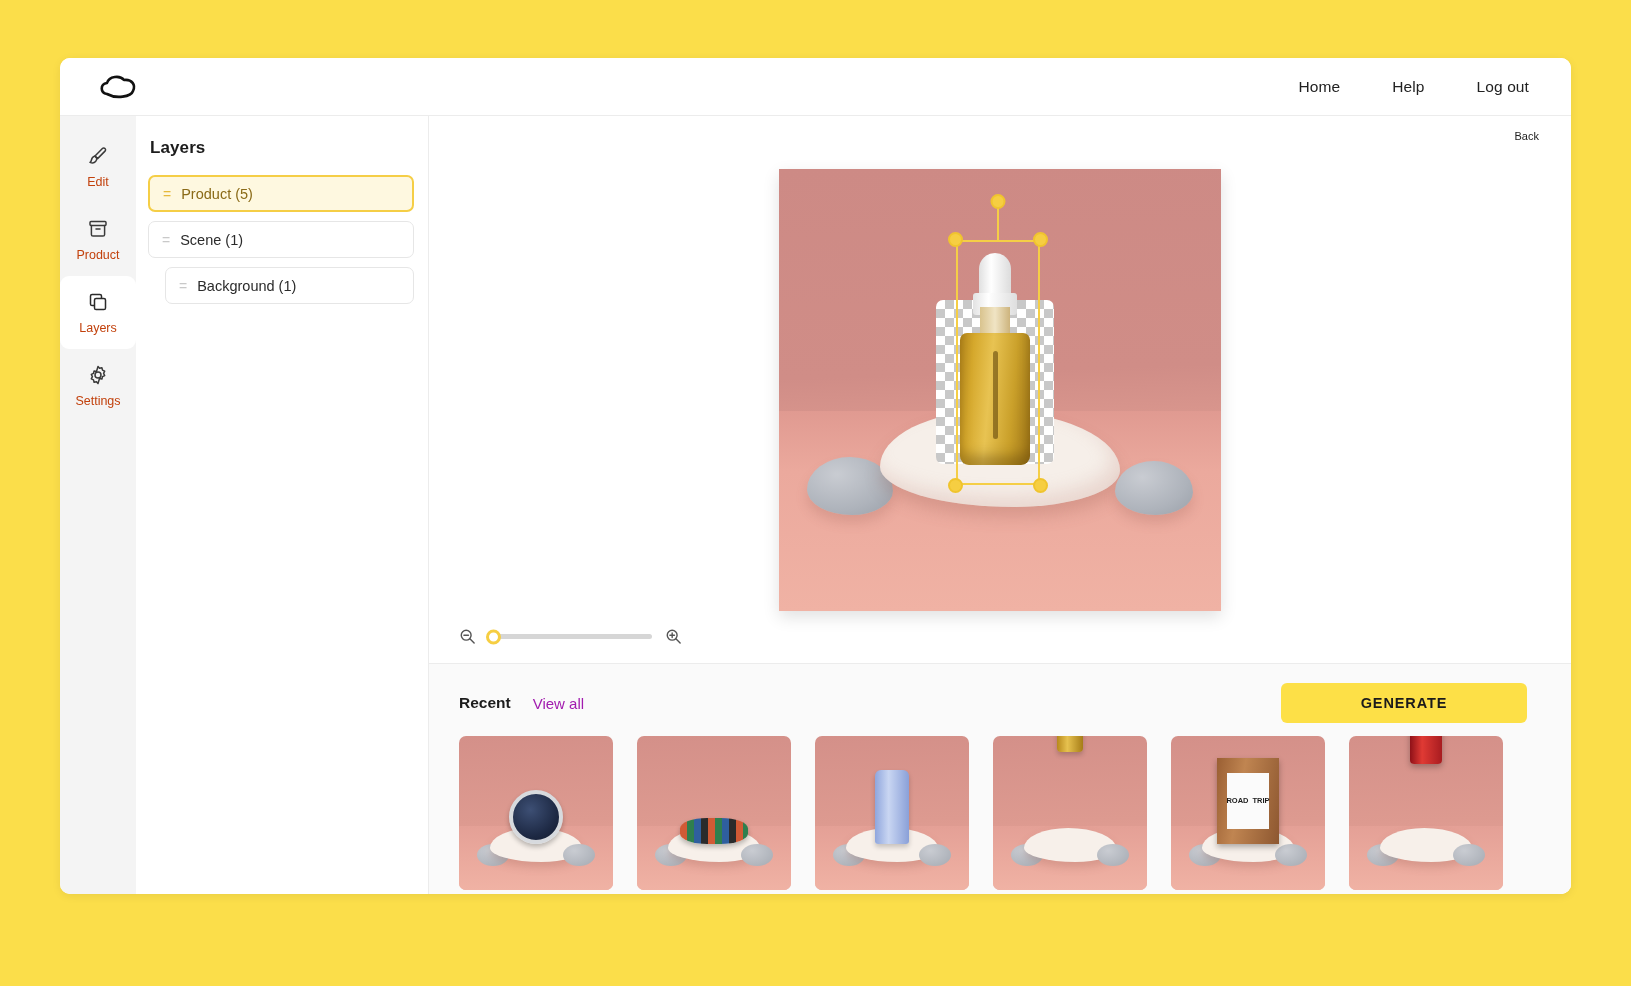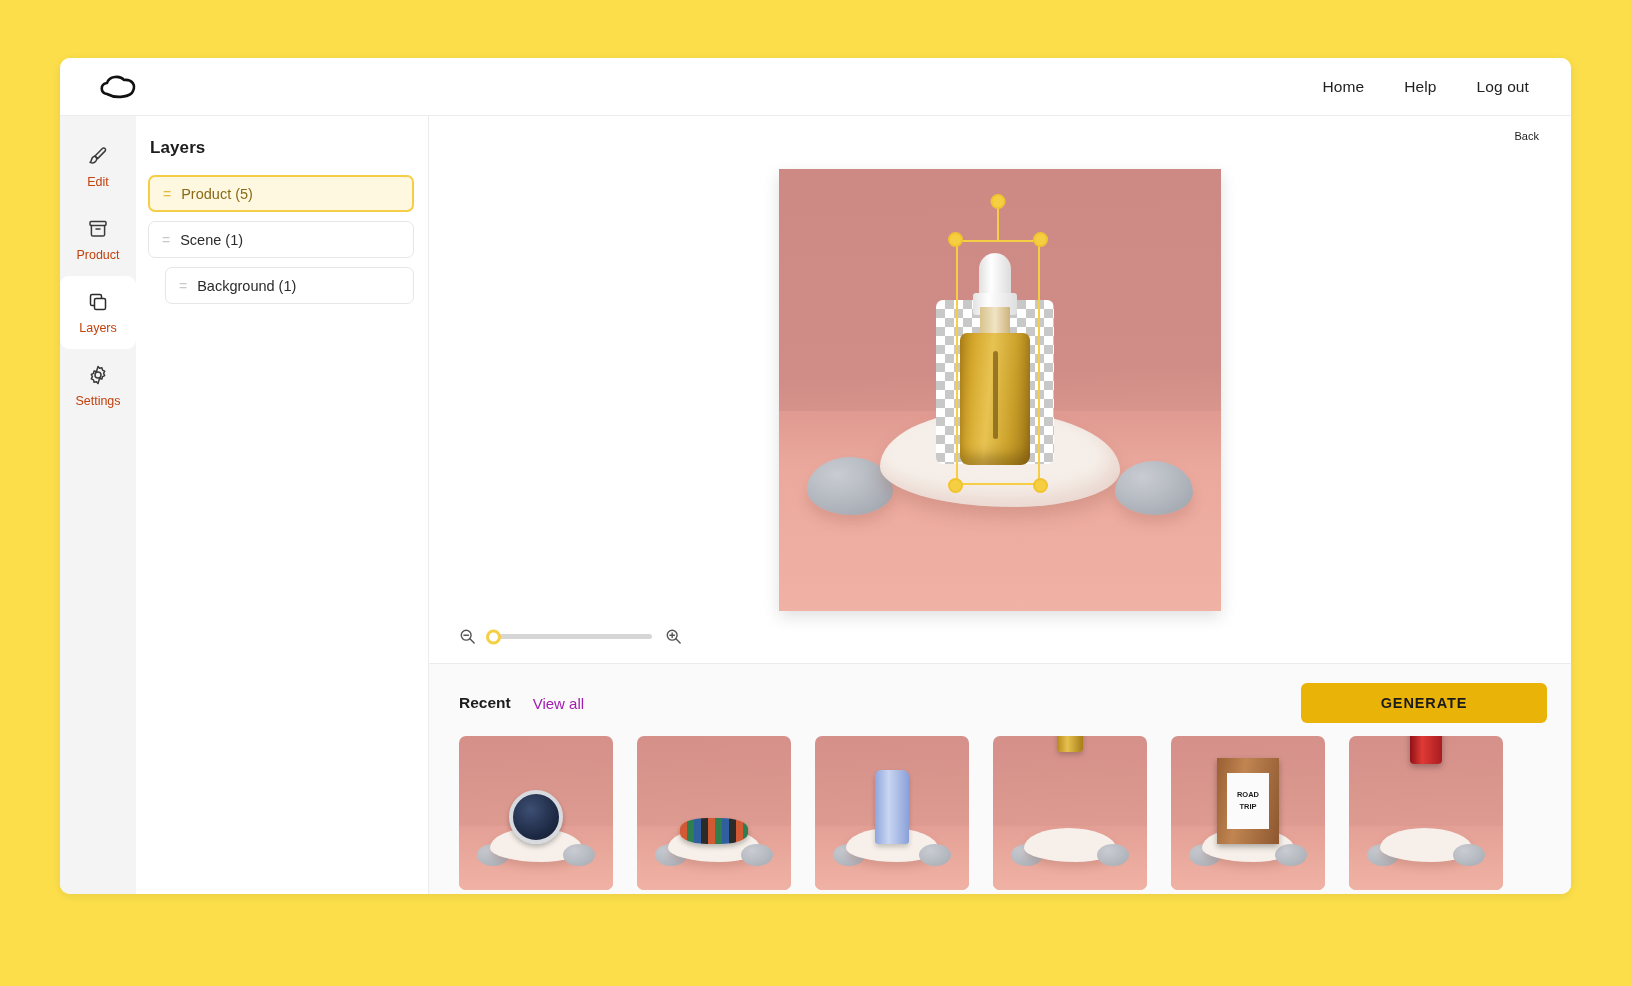--- a/index.html
+++ b/index.html
@@ -27,21 +27,21 @@
   .topbar {
     height: 58px;
     flex: 0 0 58px;
     background: #fff;
     border-bottom: 1px solid #ececec;
     display: flex;
     align-items: center;
     padding: 0 42px 0 38px;
   }
   .logo { width: 40px; height: 30px; display: flex; align-items: center; }
-  .topnav { margin-left: auto; display: flex; align-items: center; gap: 40px; }
+  .topnav { margin-left: auto; display: flex; align-items: center; gap: 52px; }
   .topnav a {
     font-size: 15.5px;
     color: #222;
     text-decoration: none;
     letter-spacing: .1px;
   }
 
   
   .body-row { flex: 1; display: flex; min-height: 0; }
 
@@ -242,30 +242,30 @@
     transform: translateY(-50%);
     width: 15px; height: 15px; border-radius: 50%;
     background: #ffffff; border: 3px solid #F6CE42;
     cursor: grab;
   }
 
   
   .recent-area {
     flex: 1;
     background: #fafafa;
-    padding: 22px 24px 0 14px;
+    padding: 22px 44px 0 14px;
     min-height: 0;
   }
   .recent-head { display: flex; align-items: center; height: 34px; padding-left: 16px; }
   .recent-title { font-size: 15.5px; font-weight: 700; color: #1c1c1c; }
   .view-all { font-size: 15px; color: #a21caf; margin-left: 22px; cursor: pointer; }
   .generate-btn {
     margin-left: auto;
     width: 246px; height: 40px;
-    background: #eab308;
+    background: #fde047;
     border: none; border-radius: 6px;
     font-family: "Liberation Sans", sans-serif;
     font-size: 14.5px; font-weight: 700; letter-spacing: .9px;
     color: #1b1b1b; cursor: pointer;
   }
   .thumbs { display: flex; gap: 24px; margin-top: 16px; padding-left: 16px; }
   .thumb {
     position: relative;
     width: 154px; height: 154px;
     border-radius: 7px; overflow: hidden;
@@ -302,21 +302,21 @@
   .p-dropper { width: 26px; height: 62px; border-radius: 4px;
     background: linear-gradient(90deg,#b8891c,#e6c14f 40%,#a67d17);
     box-shadow: 0 3px 5px rgba(0,0,0,.2); position: relative; }
   .p-dropper::before { content:""; position:absolute; left:7px; top:-20px;
     width:12px; height:22px; background: linear-gradient(90deg,#e2e2e2,#fff,#dcdcdc);
     border-radius: 6px 6px 2px 2px; }
   .p-box { width: 62px; height: 86px;
     background: linear-gradient(100deg,#9a5f33 0%,#c08551 38%,#8d5730 100%);
     box-shadow: 0 3px 6px rgba(0,0,0,.3); display:flex; align-items:center; justify-content:center; }
   .p-box .label { width: 42px; height: 56px; background:#fbfbfb;
-    display:flex; flex-direction:column; align-items:center; justify-content:center; gap:4px; }
+    display:flex; flex-direction:row; align-items:center; justify-content:center; gap:4px; }
   .p-box .lt { font-size: 7.5px; font-weight: 700; color:#1c1c1c; line-height:1.05; text-align:center; }
   .p-skii { width: 32px; height: 74px; border-radius: 5px 5px 4px 4px;
     background: linear-gradient(90deg,#8f1118,#e03a34 38%,#a81c20);
     box-shadow: 0 3px 6px rgba(0,0,0,.28); position: relative;
     display:flex; align-items:center; justify-content:center; }
   .p-skii::before { content:""; position:absolute; left:9px; top:-14px; width:14px;height:16px;
     background: linear-gradient(90deg,#8f1118,#d8342f,#a81c20); border-radius:4px 4px 0 0; }
 </style>
 </head>
 <body>

